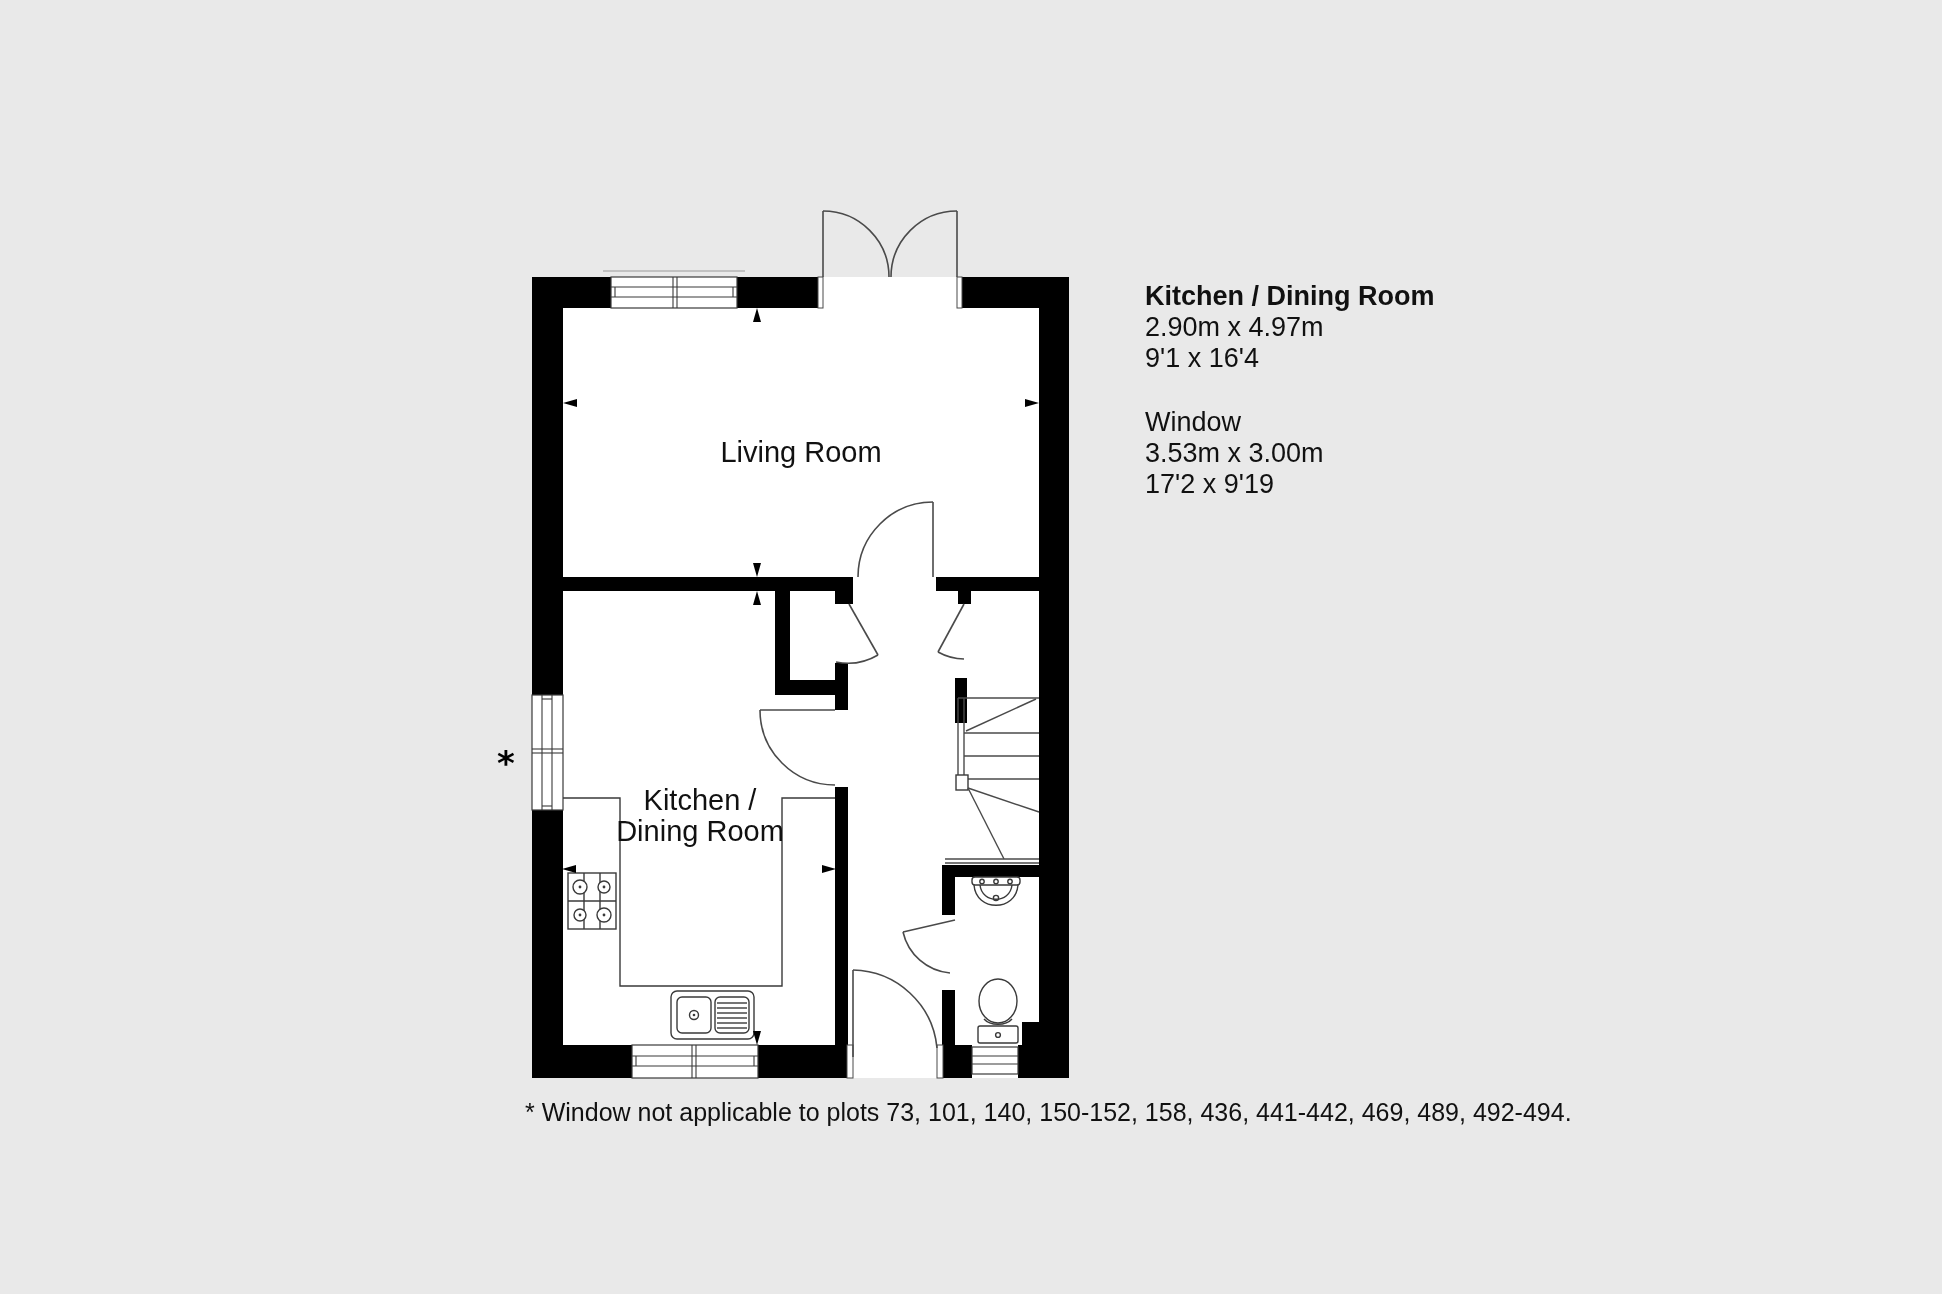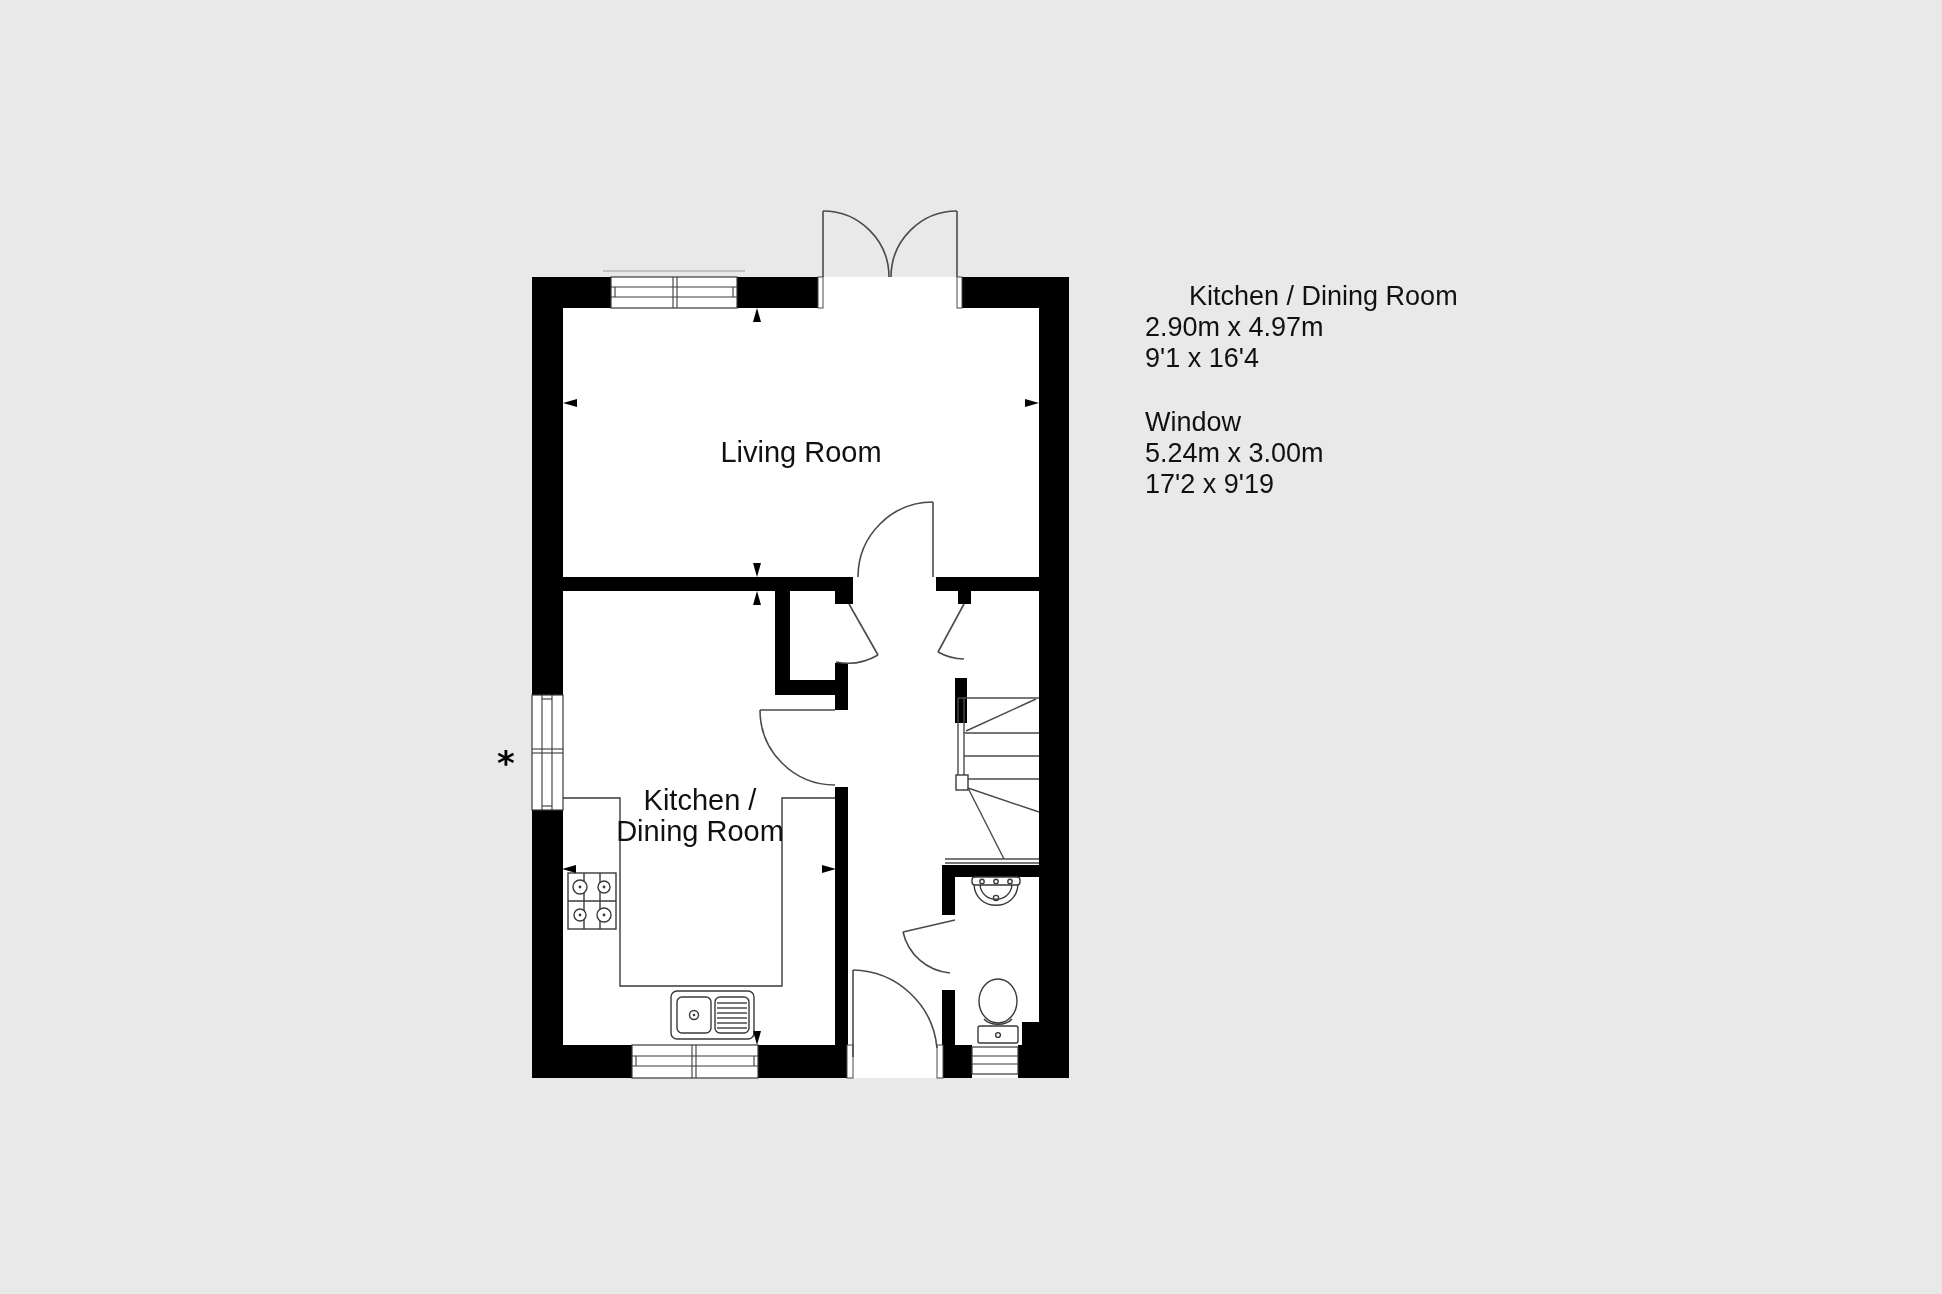--- a/index.html
+++ b/index.html
@@ -37,21 +37,21 @@
   }
   #dims-panel{
     position:absolute;
     left:1145px;
     top:281px;
     font-size:27px;
     line-height:31px;
     color:#111111;
     white-space:nowrap;
   }
-  #dims-panel .panel-title{ font-weight:normal;margin-left:44px; }
+  #dims-panel .panel-title{ font-weight:bold; }
   #dims-panel .panel-gap{ height:33px; }
   #footnote{
     position:absolute;
     left:525px;
     top:1098px;
     font-size:25px;
     color:#111111;
     white-space:nowrap;
   }
   .wall{ fill:#000000; stroke:none; }
@@ -260,18 +260,19 @@
     <text class="room-label" x="700" y="841">Dining Room</text>
     <text class="asterisk" x="506" y="775">*</text>
   </svg>
 
   <div id="dims-panel">
     <div class="panel-title">Kitchen / Dining Room</div>
     <div>2.90m x 4.97m</div>
     <div>9'1 x 16'4</div>
     <div class="panel-gap"></div>
     <div>Window</div>
-    <div>5.24m x 3.00m</div>
+    <div>3.53m x 3.00m</div>
     <div>17'2 x 9'19</div>
   </div>
 
+  <div id="footnote">* Window not applicable to plots 73, 101, 140, 150-152, 158, 436, 441-442, 469, 489, 492-494.</div>
 
 </div>
 
 </body></html>

